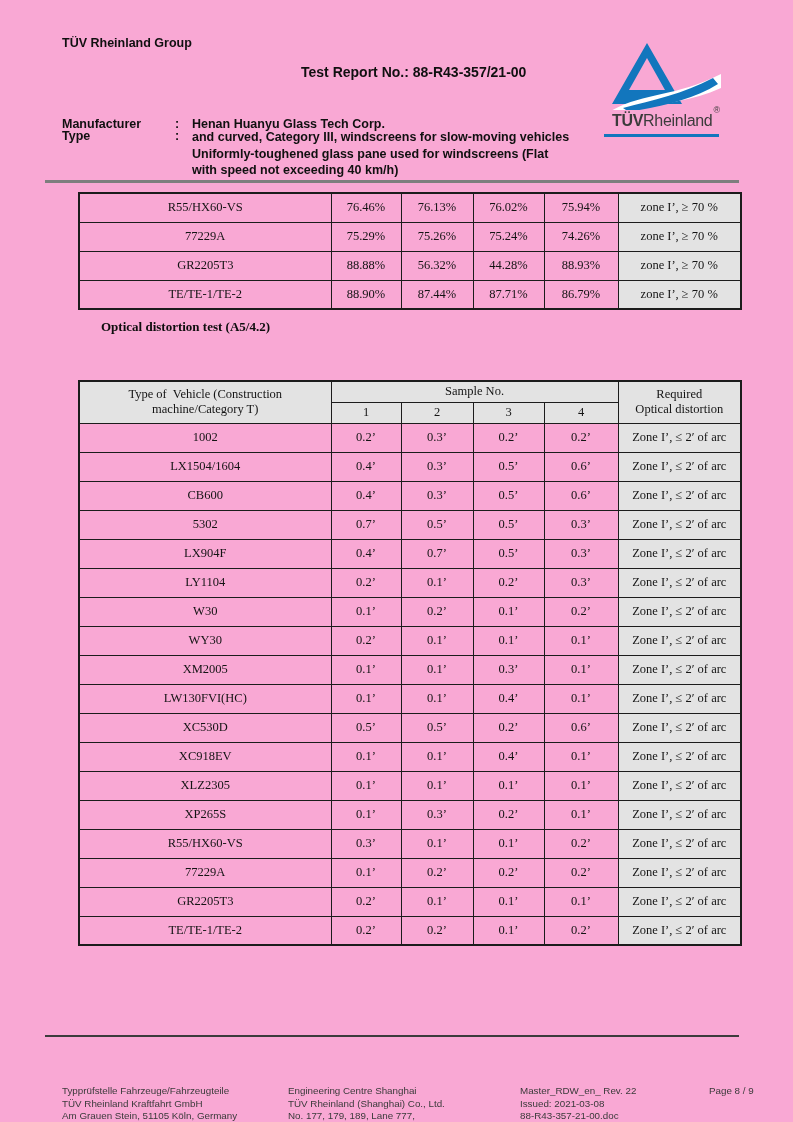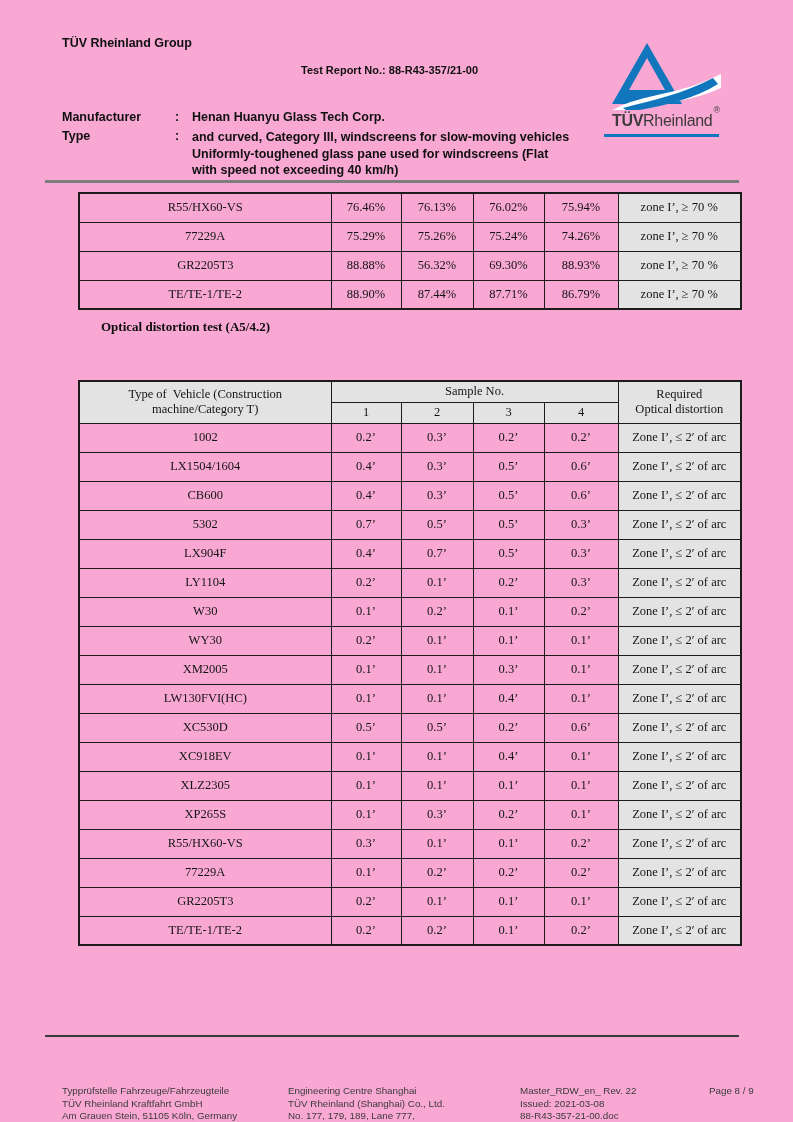--- a/index.html
+++ b/index.html
@@ -1,23 +1,23 @@
 <!DOCTYPE html>
 <html><head>
 <meta charset="utf-8">
 <style>
   html,body{margin:0;padding:0;background:#ffffff;}
   .page{position:relative;width:793px;height:1122px;background:#f9a8d4;overflow:hidden;
         font-family:"Liberation Sans",sans-serif;color:#101010;text-decoration:underline;}
 
   
   .group-title{position:absolute;left:62px;top:36px;font-size:12.5px;font-weight:bold;}
-  .report-no{position:absolute;left:301px;top:64px;font-size:11px;font-weight:bold;}
+  .report-no{position:absolute;left:301px;top:64px;font-size:14px;font-weight:bold;}
   .field{position:absolute;left:62px;display:flex;font-size:12.5px;font-weight:bold;}
-  .field-manufacturer{top:110px;}
+  .field-manufacturer{top:117px;}
   .field-type{top:129px;}
   .field .lbl{width:113px;}
   .field .colon{width:17px;}
   .type-lines span{display:block;line-height:16.5px;white-space:pre;}
 
   
   .logo{position:absolute;left:604px;top:42px;width:122px;}
   .logo svg{display:block;margin:0 auto;}
   .logo-text{margin-top:2px;font-size:16px;color:#3b3b3b;letter-spacing:-0.3px;white-space:nowrap;position:relative;}
   .logo-text .tuv{font-weight:bold;margin-left:8px;}
@@ -108,21 +108,21 @@
           <td>75.29%</td>
           <td>75.26%</td>
           <td>75.24%</td>
           <td>74.26%</td>
           <td class="gray">zone I’, ≥ 70 %</td>
         </tr>
         <tr class="data">
           <td>GR2205T3</td>
           <td>88.88%</td>
           <td>56.32%</td>
-          <td>69.30%</td>
+          <td>44.28%</td>
           <td>88.93%</td>
           <td class="gray">zone I’, ≥ 70 %</td>
         </tr>
         <tr class="data">
           <td>TE/TE-1/TE-2</td>
           <td>88.90%</td>
           <td>87.44%</td>
           <td>87.71%</td>
           <td>86.79%</td>
           <td class="gray">zone I’, ≥ 70 %</td>

